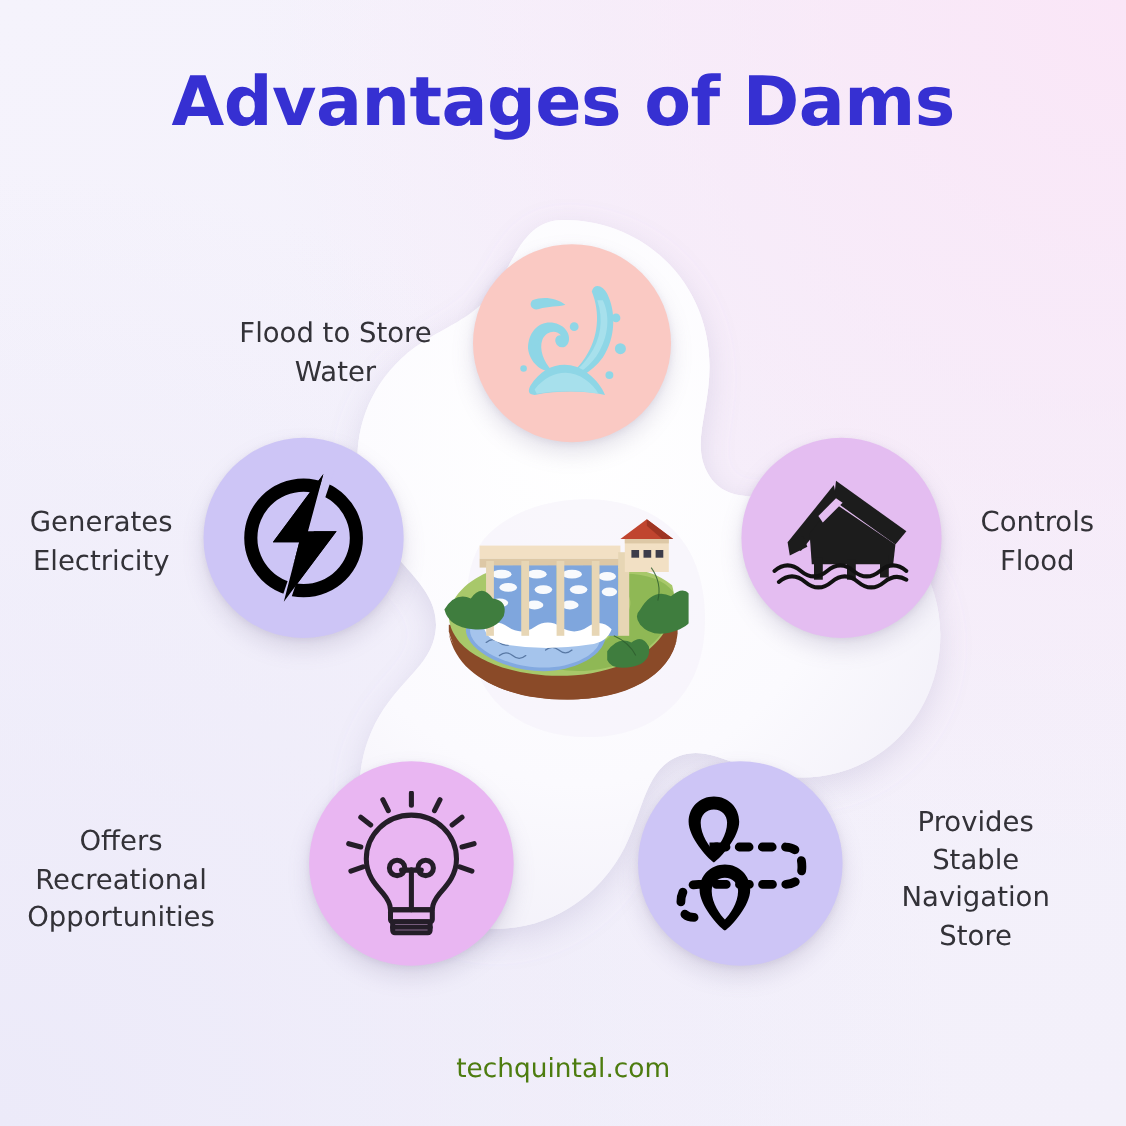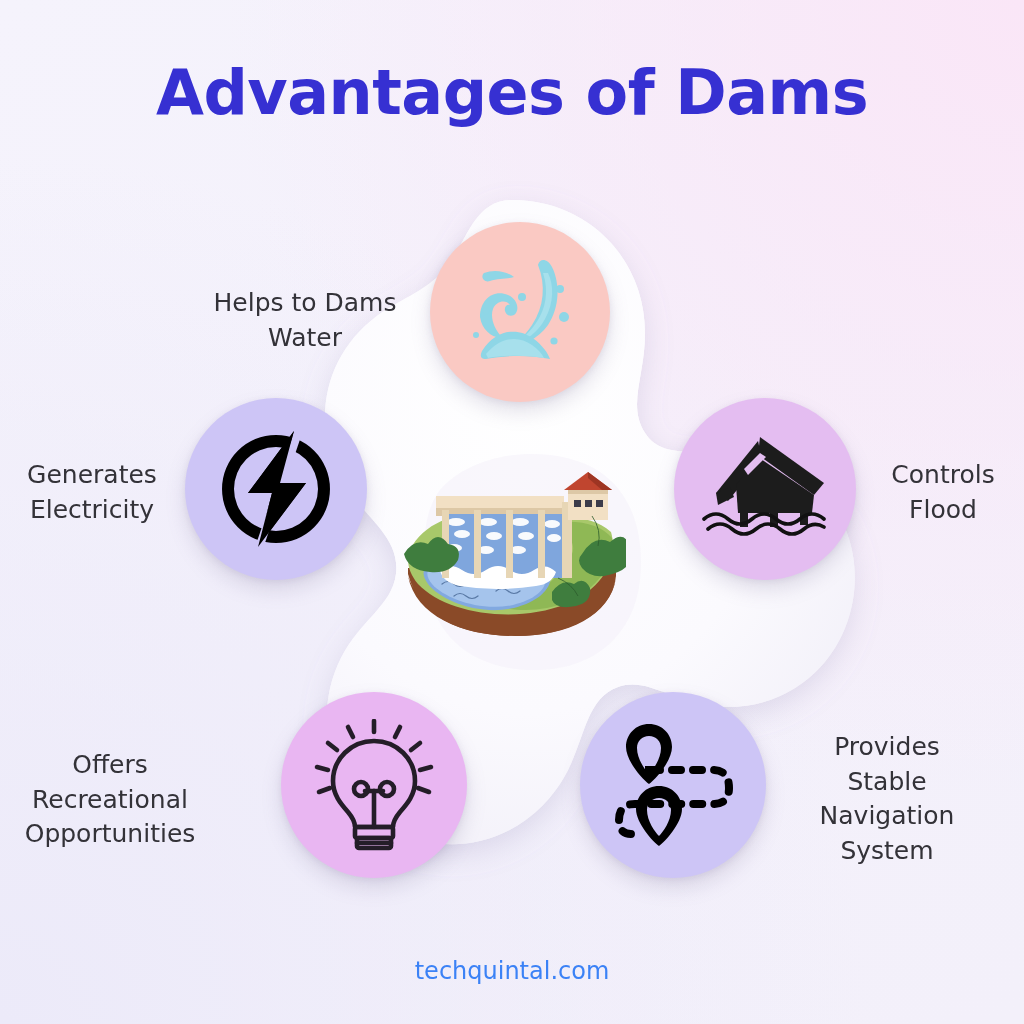--- a/index.html
+++ b/index.html
@@ -50,21 +50,21 @@
     white-space:pre-line;
   }
   #lbl-store{left:180px;top:286px;width:250px;text-align:center;}
   #lbl-elec {left:-8px;top:458px;width:200px;text-align:center;}
   #lbl-flood{left:848px;top:458px;width:190px;text-align:center;}
   #lbl-rec  {left:1px;top:748px;width:218px;text-align:center;}
   #lbl-nav  {left:790px;top:730px;width:194px;text-align:center;}
 
   
   .footer{position:absolute;left:0;right:0;top:957px;text-align:center;
-    font-size:24px;color:#3b82f6;
+    font-size:24px;color:#4d7c0f;
     font-family:"DejaVu Sans","Liberation Sans",sans-serif;}
 </style>
 </head>
 <body>
 
 <div id="stage">
 
   <div class="title">Advantages of Dams</div>
 
   <div class="blob-wrap">
@@ -299,29 +299,29 @@
                  M44 14 C 51 14 56 19 56 26 C 56 37 48 48 44 52 C 40 48 32 37 32 26 C 32 19 37 14 44 14 Z"></path>
         <path d="M48 54 L 40 54 L 40 44 L 48 44 Z"></path>
       </g>
       <g fill="#000">
         <path d="M54 64 C 41 64 31 74 31 87 C 31 101 48 120 54 124 C 60 120 77 101 77 87 C 77 74 67 64 54 64 Z
                  M54 76 C 61 76 66 81 66 88 C 66 99 58 110 54 114 C 50 110 42 99 42 88 C 42 81 47 76 54 76 Z"></path>
       </g>
     </svg>
   </div>
 
-  <div class="label" id="lbl-store">Helps to Dams
+  <div class="label" id="lbl-store">Flood to Store
 Water</div>
   <div class="label" id="lbl-elec">Generates
 Electricity</div>
   <div class="label" id="lbl-flood">Controls
 Flood</div>
   <div class="label" id="lbl-rec">Offers
 Recreational
 Opportunities</div>
   <div class="label" id="lbl-nav">Provides
 Stable
 Navigation
-System</div>
+Store</div>
 
   <div class="footer">techquintal.com</div>
 
 </div>
 
 </body></html>

